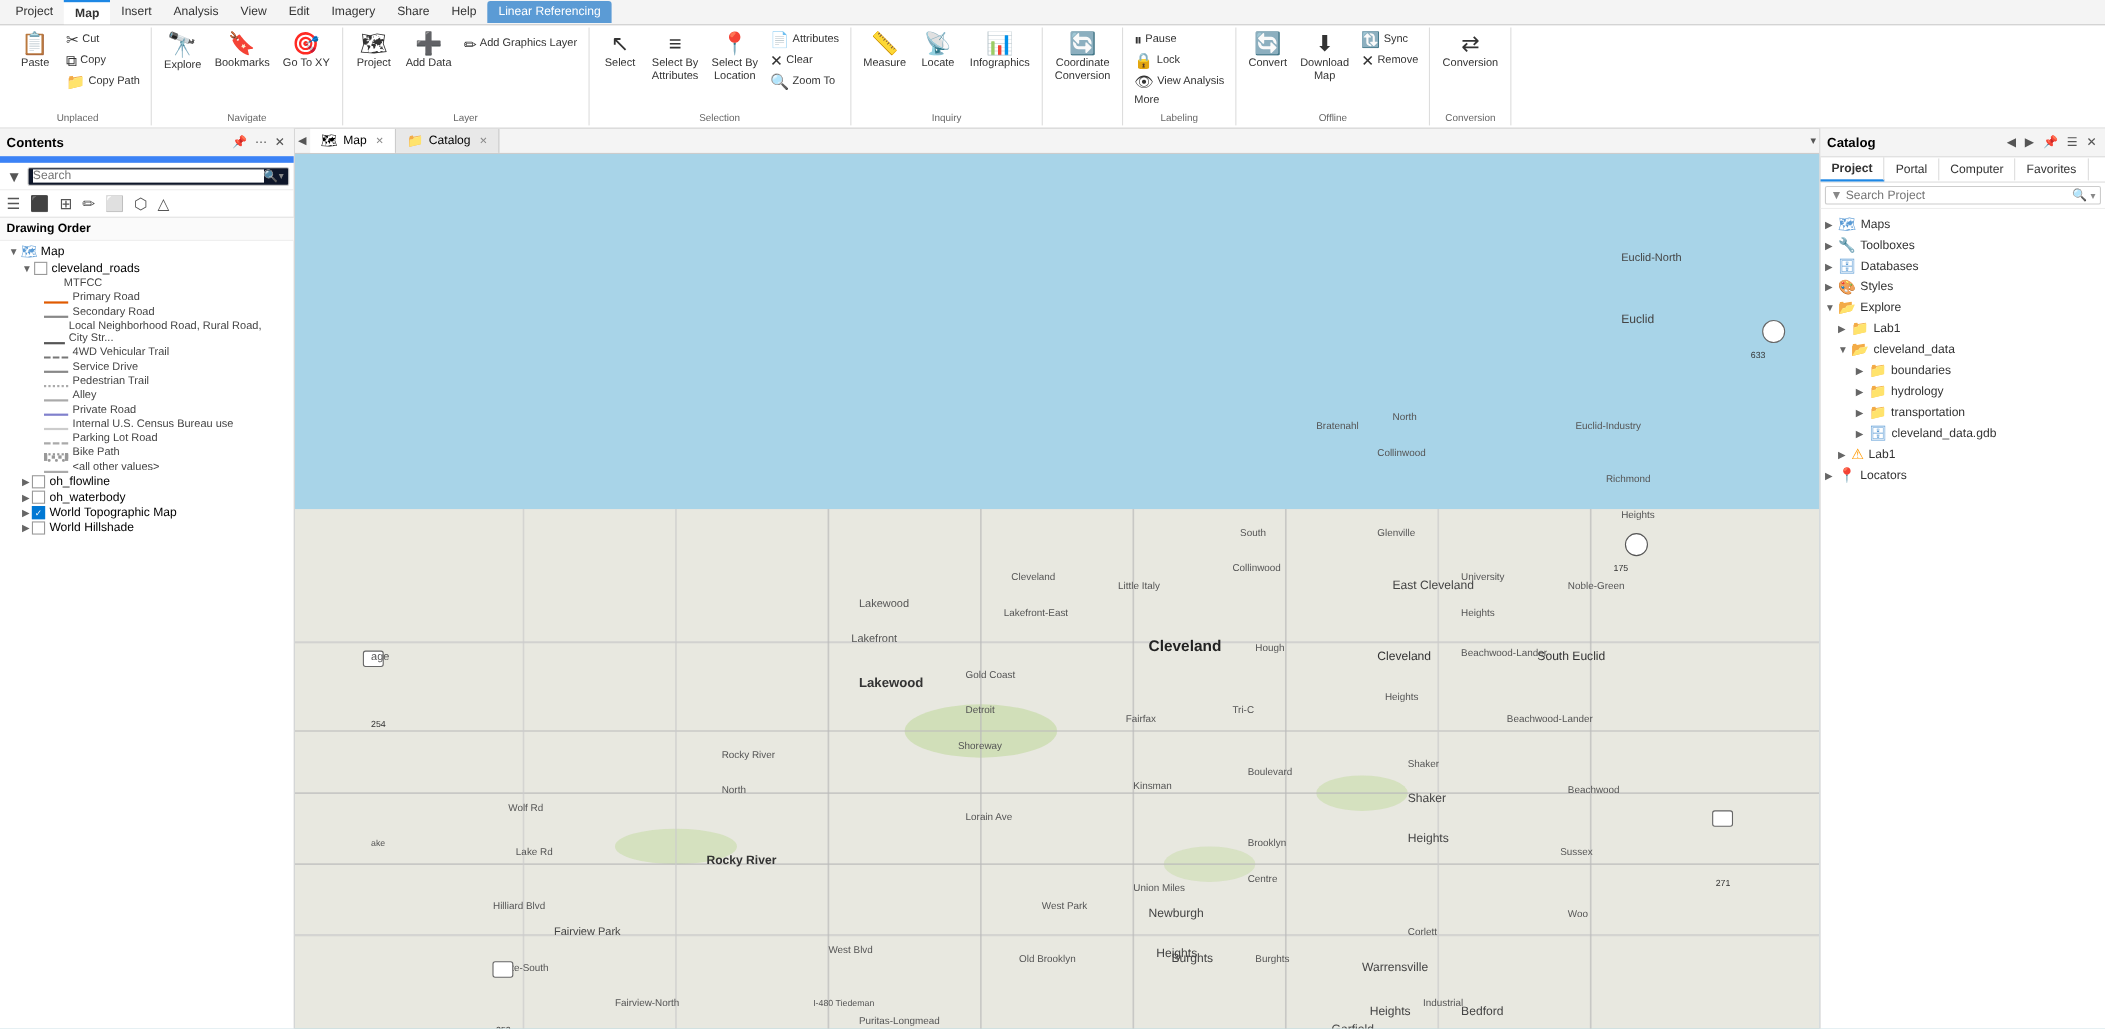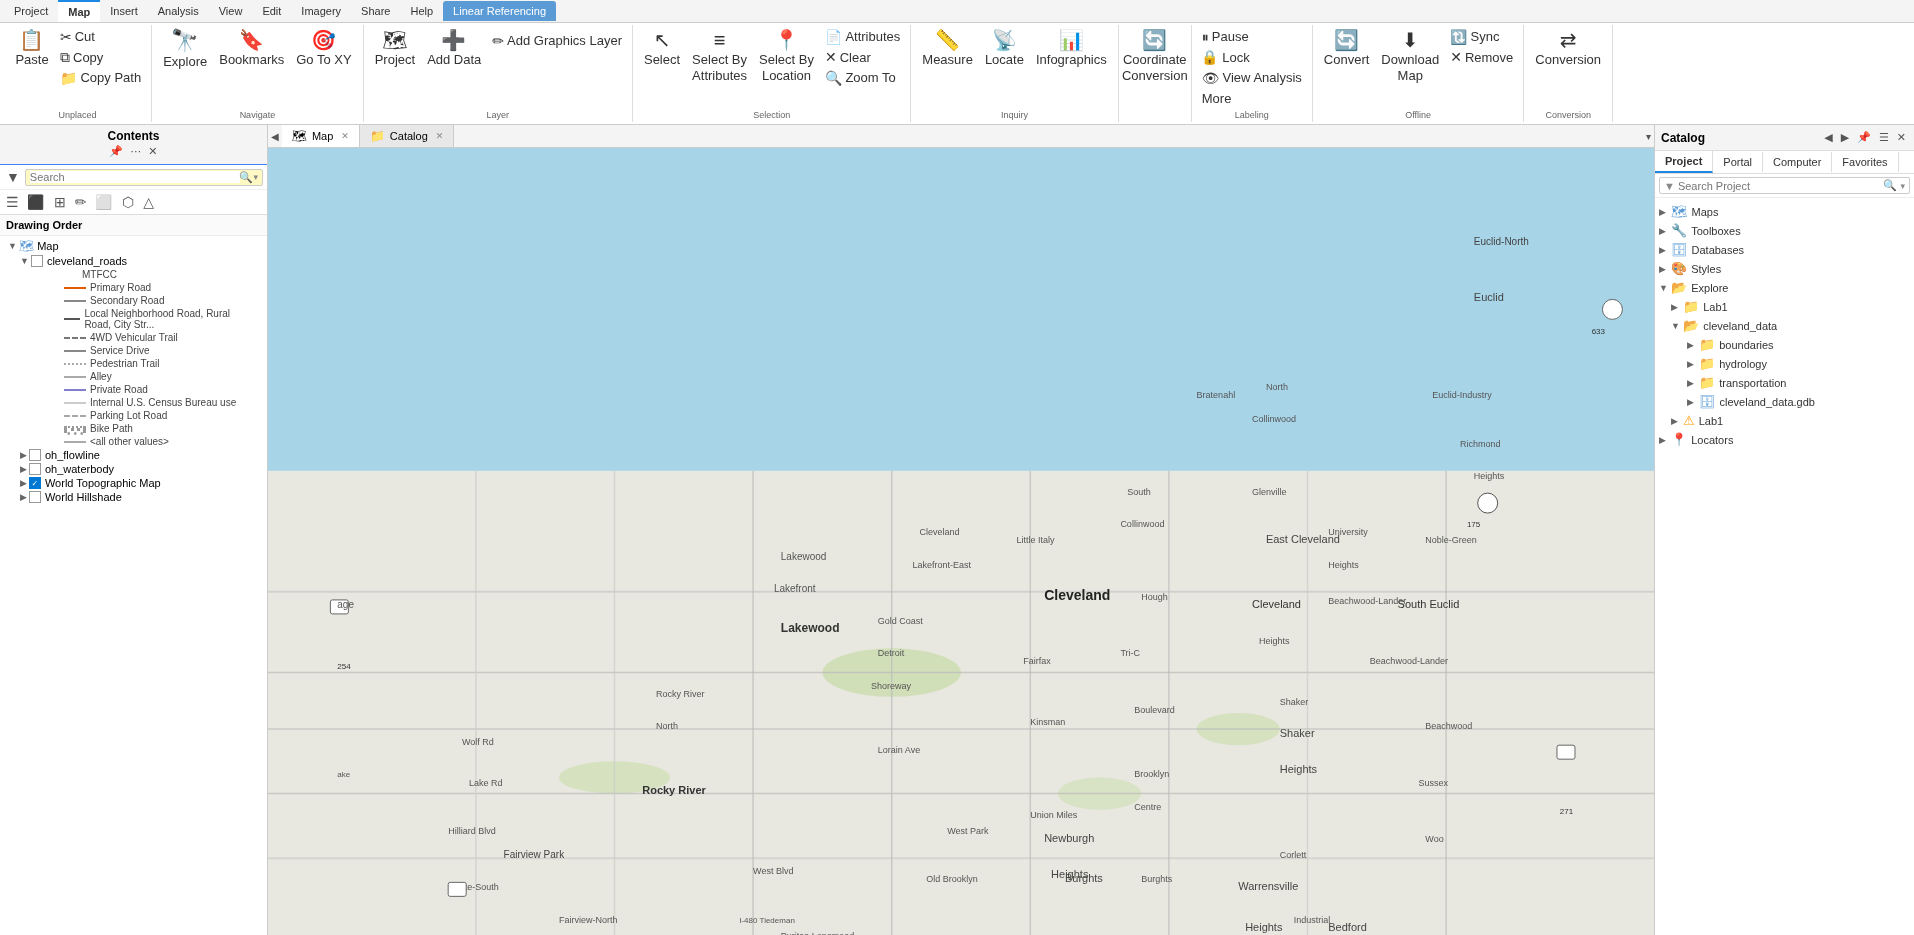--- a/index.html
+++ b/index.html
@@ -10,47 +10,47 @@
     .ribbon-tabs { display: flex; align-items: center; background: #f4f4f4; border-bottom: 1px solid #ccc; padding: 0 4px; }
     .ribbon-tab { padding: 4px 10px; font-size: 11px; cursor: pointer; color: #333; }
     .ribbon-tab.active { background: #fff; border-top: 2px solid #1e88e5; font-weight: 600; }
     .ribbon-tab.highlighted { background: #5b9bd5; color: #fff; border-radius: 3px 3px 0 0; }
     .ribbon-body { display: flex; align-items: stretch; padding: 2px 4px; min-height: 80px; }
     .ribbon-group { display: flex; flex-direction: column; align-items: center; border-right: 1px solid #ddd; padding: 2px 6px; min-width: 40px; }
     .ribbon-group-label { font-size: 9px; color: #666; margin-top: auto; padding-top: 2px; white-space: nowrap; }
     .ribbon-group-items { display: flex; align-items: flex-start; gap: 2px; flex: 1; }
     .ribbon-btn { display: flex; flex-direction: column; align-items: center; justify-content: flex-start; padding: 3px 5px; cursor: pointer; border-radius: 3px; min-width: 40px; font-size: 10px; color: #333; text-align: center; gap: 2px; }
     .ribbon-btn .icon { font-size: 20px; line-height: 1; }
-    .ribbon-btn .btn-label { font-size: 13px; white-space: nowrap; text-align: center; line-height: 1.2; }
+    .ribbon-btn .btn-label { font-size: 10px; white-space: nowrap; text-align: center; line-height: 1.2; }
     .ribbon-btn-large { flex-direction: column; align-items: center; min-width: 44px; }
     .ribbon-btn-small { flex-direction: row; align-items: center; gap: 3px; min-width: unset; padding: 2px 4px; font-size: 10px; }
     .ribbon-btn-small .icon { font-size: 14px; }
     .small-group { display: flex; flex-direction: column; gap: 1px; }
 
     
     .main { display: flex; height: calc(935px - 105px); }
 
     
     .contents-panel { width: 268px; min-width: 268px; background: #fff; border-right: 1px solid #ccc; display: flex; flex-direction: column; }
-    .panel-header { display: flex; align-items: center; padding: 4px 6px; background: #f4f4f4; border-bottom: 1px solid #3b82f6; gap: 0; flex-direction: column; }
+    .panel-header { display: flex; align-items: center; padding: 4px 6px; background: #f4f4f4; border-bottom: 6px solid #3b82f6; gap: 16px; }
     .panel-title { font-weight: 600; font-size: 12px; flex: 1; }
     .panel-header-icons { display: flex; gap: 3px; }
     .panel-icon-btn { cursor: pointer; padding: 2px; font-size: 11px; color: #555; }
     .panel-toolbar { display: flex; align-items: center; padding: 2px 4px; gap: 3px; border-bottom: 1px solid #eee; }
     .panel-toolbar-icon { font-size: 14px; cursor: pointer; color: #555; padding: 2px; }
-    .search-box { display: flex; align-items: center; border: 1px solid #ccc; border-radius: 2px; padding: 1px 4px; flex: 1; background: #fef9c3; }
+    .search-box { display: flex; align-items: center; border: 1px solid #ccc; border-radius: 2px; padding: 1px 4px; flex: 1; background: #0f172a; }
     .search-box input { border: none; outline: none; font-size: 11px; flex: 1; }
     .drawing-order-label { padding: 4px 6px; font-weight: 600; font-size: 11px; border-bottom: 1px solid #eee; background: #fafafa; }
     .tree-content { flex: 1; overflow-y: auto; padding: 2px 0; }
     .tree-item { display: flex; align-items: center; padding: 1px 4px; cursor: pointer; }
     .tree-indent { display: inline-block; }
     .expand-icon { font-size: 9px; margin-right: 2px; color: #666; cursor: pointer; }
     .checkbox { width: 12px; height: 12px; border: 1px solid #999; margin-right: 4px; display: inline-flex; align-items: center; justify-content: center; font-size: 8px; flex-shrink: 0; }
     .checkbox.checked { background: #0078d4; border-color: #0078d4; color: #fff; }
-    .legend-row { display: flex; align-items: center; padding: 1px 20px 1px 40px; font-size: 10px; color: #444; margin-left: 24px; }
+    .legend-row { display: flex; align-items: flex-end; padding: 1px 20px 1px 40px; font-size: 10px; color: #444; }
     .map-icon { color: #5b9bd5; font-size: 12px; margin-right: 3px; }
 
     
     .map-container { flex: 1; display: flex; flex-direction: column; overflow: hidden; }
     .map-tabs { display: flex; align-items: center; background: #f4f4f4; border-bottom: 1px solid #ccc; padding: 0; }
     .map-tab { display: flex; align-items: center; padding: 4px 10px; font-size: 11px; border-right: 1px solid #ccc; cursor: pointer; background: #e8e8e8; gap: 5px; }
     .map-tab.active { background: #fff; }
     .map-tab-close { font-size: 9px; color: #888; cursor: pointer; margin-left: 3px; }
     .map-tab .tab-icon { font-size: 12px; }
     .map-scroll-arrow { font-size: 10px; padding: 4px 3px; cursor: pointer; color: #555; }

